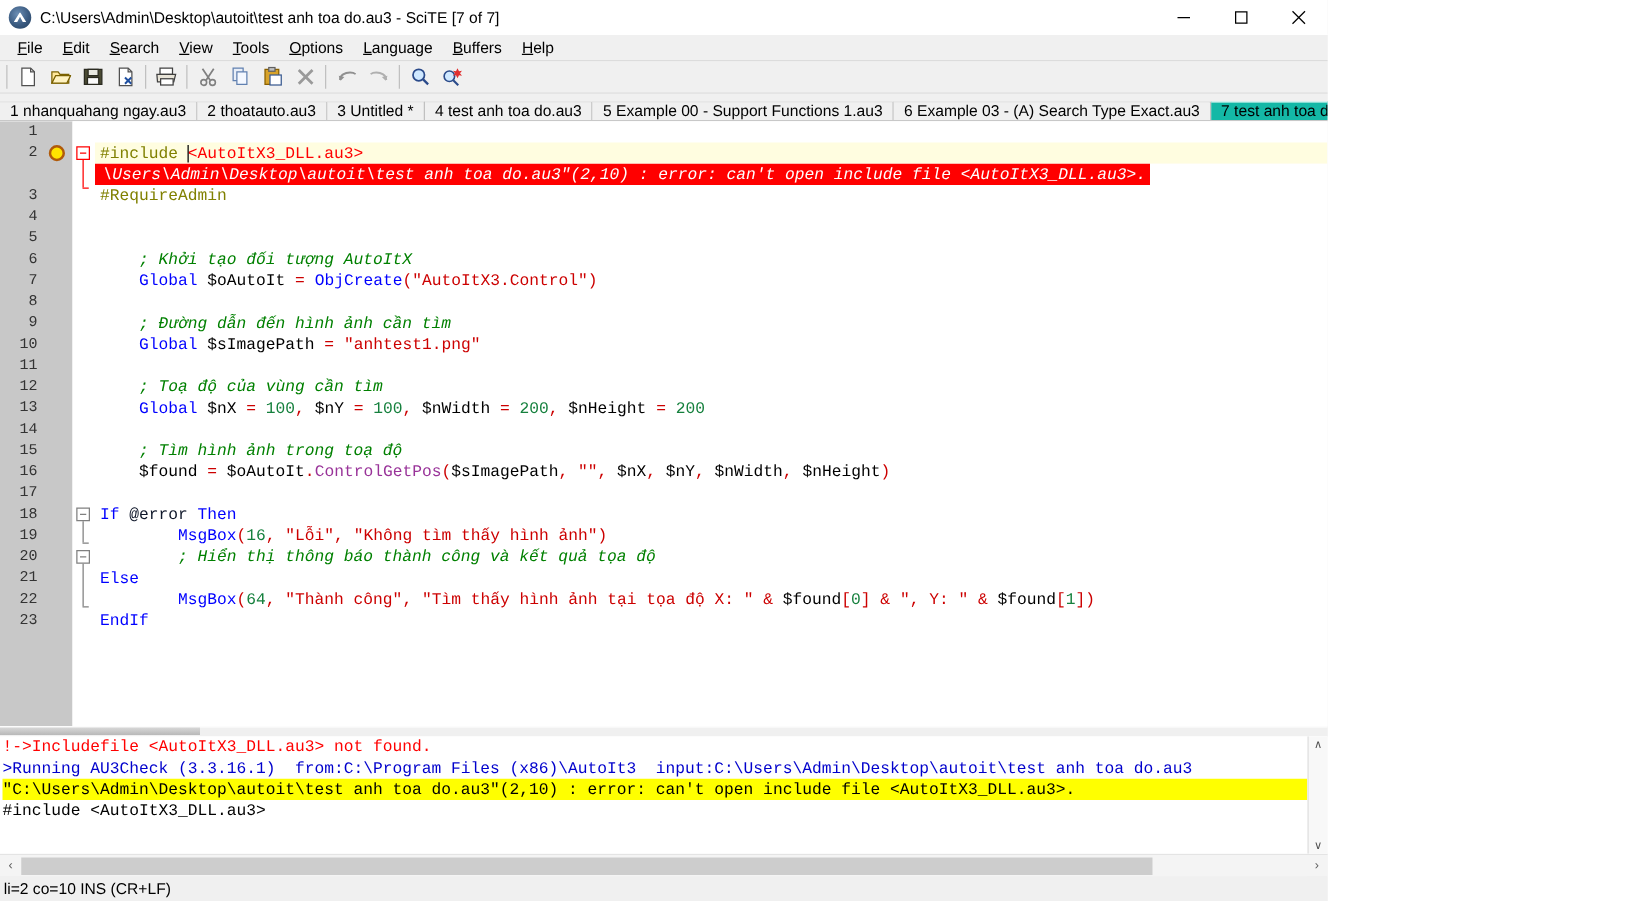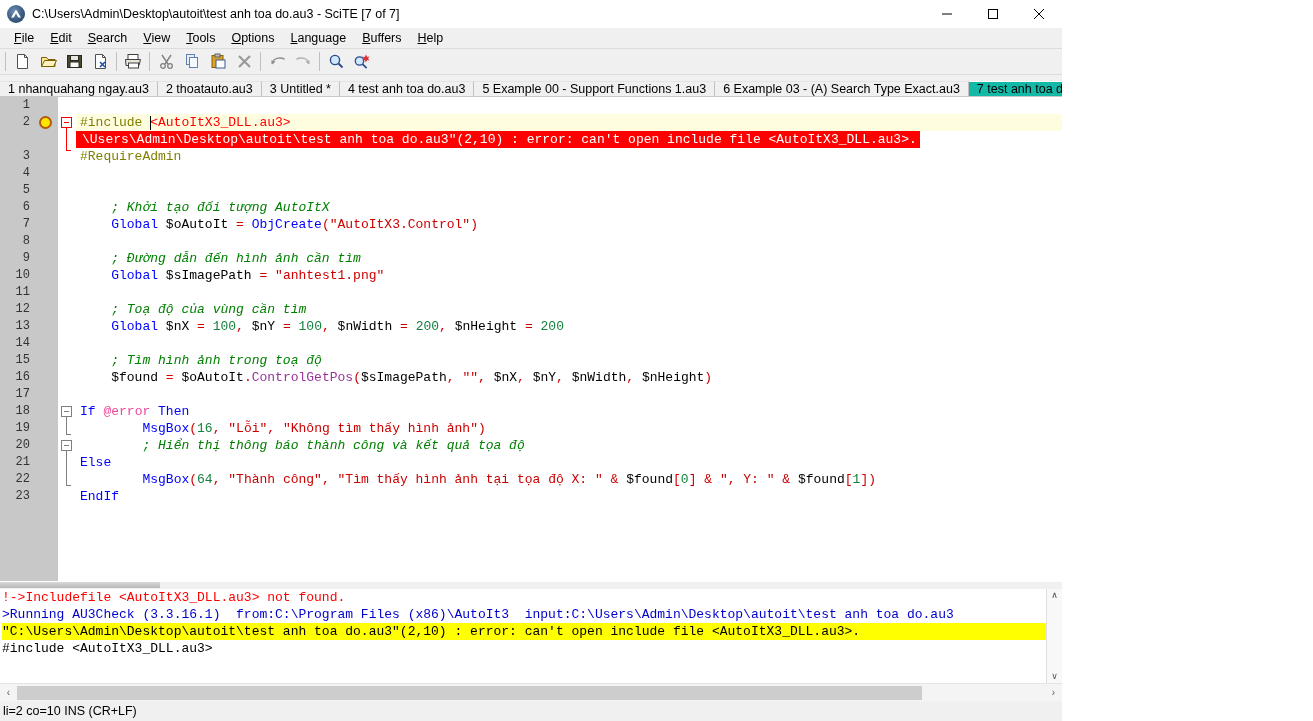--- a/index.html
+++ b/index.html
@@ -146,20 +146,21 @@
   .curline-band {
     position: absolute; left: 0; right: 0;
     height: 17px; background: #fffde0; z-index: 0;
   }
 
   
   .annot-row {
     height: 17px; line-height: 17px;
     background: #ffffff;
     position: relative;
+    font-style: italic;
   }
   .annot-box {
     display: inline-block;
     background: #ff0000; color: #ffffff;
     font-family: "Liberation Mono", monospace;
     font-size: 13px;
     padding: 0 3px 0 6px;
     white-space: pre;
     height: 17px; line-height: 17px;
   }
@@ -197,21 +198,21 @@
 
   
   .kw    { color: #0000ff; }
   .cmt   { color: #008000; font-style: italic; }
   .str   { color: #cc0000; }
   .num   { color: #15803d; }
   .pre   { color: #808000; }
   .preid { color: #ff0000; }
   .fn    { color: #0000ff; }
   .objfn { color: #993399; }
-  .mac   { color: #ec4899; }
+  .mac   { color: #0f172a; }
   .op    { color: #cc0000; }
   .var   { color: #000000; }
 
   
   .splitter {
     flex: 0 0 8px; height: 8px;
     background: #f0f0f0;
     border-top: 1px solid #ffffff;
     position: relative;
   }

